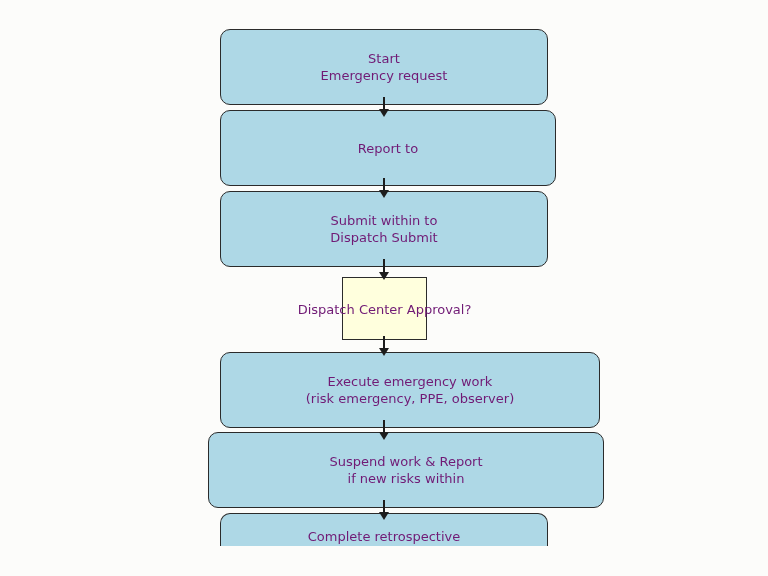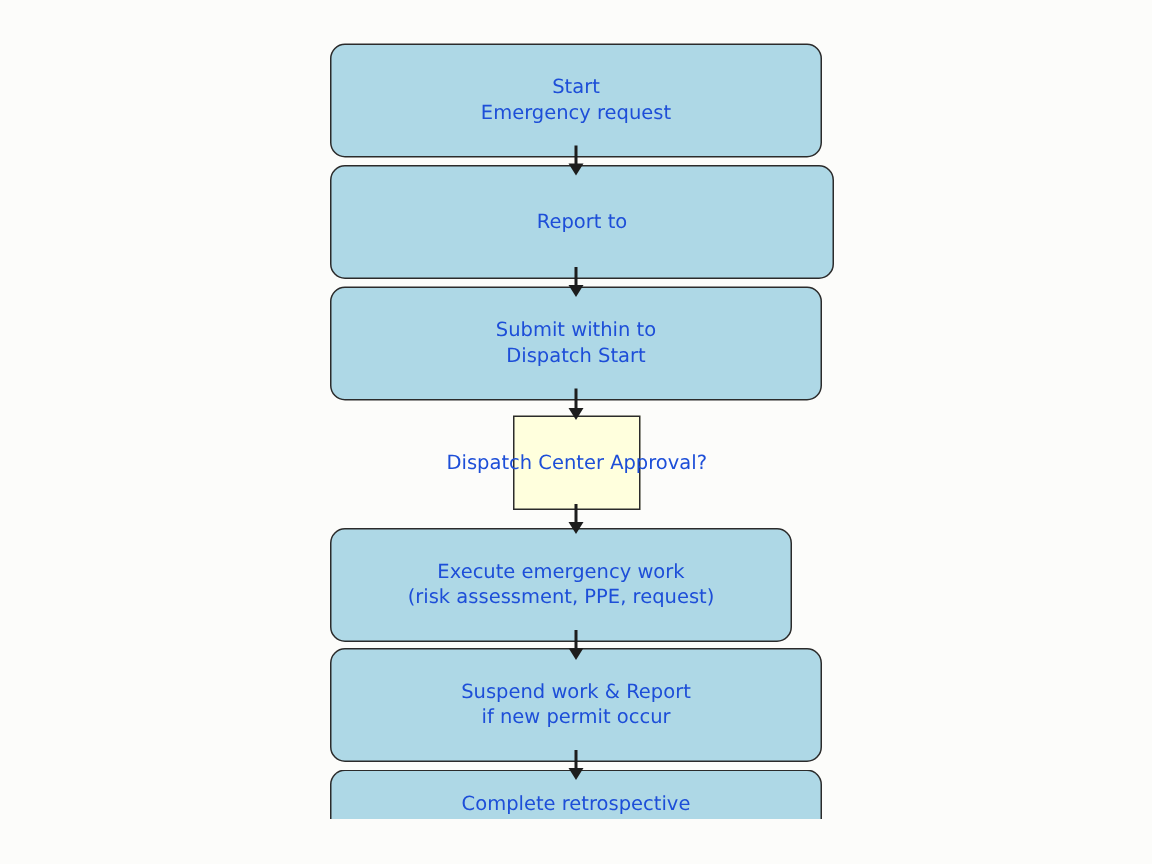--- a/index.html
+++ b/index.html
@@ -17,21 +17,21 @@
   }
 
   
   .node {
     position: absolute;
     box-sizing: border-box;
     display: flex;
     align-items: center;
     justify-content: center;
     text-align: center;
-    color: #1d4ed8;
+    color: #701a75;
     font-size: 13px;
     line-height: 17px;
     white-space: nowrap;
   }
   .node.process {
     background: #aed8e6;
     border: 1.6px solid #2b2b2b;
     border-radius: 10px;
   }
   .node.decision {
@@ -101,41 +101,41 @@
 
   <div class="node process" style="left: 220px; top: 110px; width: 336px; height: 76px;">
     <div class="label">
       <div>Report to</div>
     </div>
   </div>
 
   <div class="node process" style="left: 220px; top: 191px; width: 328px; height: 76px;">
     <div class="label">
       <div>Submit within to</div>
-      <div>Dispatch Start</div>
+      <div>Dispatch Submit</div>
     </div>
   </div>
 
   <div class="node decision" style="left: 342px; top: 277px; width: 85px; height: 63px;">
     <div class="label">
       <div>Dispatch Center Approval?</div>
     </div>
   </div>
 
-  <div class="node process" style="left: 220px; top: 352px; width: 308px; height: 76px;">
+  <div class="node process" style="left: 220px; top: 352px; width: 380px; height: 76px;">
     <div class="label">
       <div>Execute emergency work</div>
-      <div>(risk assessment, PPE, request)</div>
+      <div>(risk emergency, PPE, observer)</div>
     </div>
   </div>
 
-  <div class="node process" style="left: 220px; top: 432px; width: 328px; height: 76px;">
+  <div class="node process" style="left: 208px; top: 432px; width: 396px; height: 76px;">
     <div class="label">
       <div>Suspend work &amp; Report</div>
-      <div>if new permit occur</div>
+      <div>if new risks within</div>
     </div>
   </div>
 
   <div class="node process clipped" style="left: 220px; top: 513px; width: 328px; height: 33px;">
     <div class="label">
       <div>Complete retrospective</div>
     </div>
   </div>
 
   <div class="arrow" style="left: 384px; top: 97px; height: 20px;">

